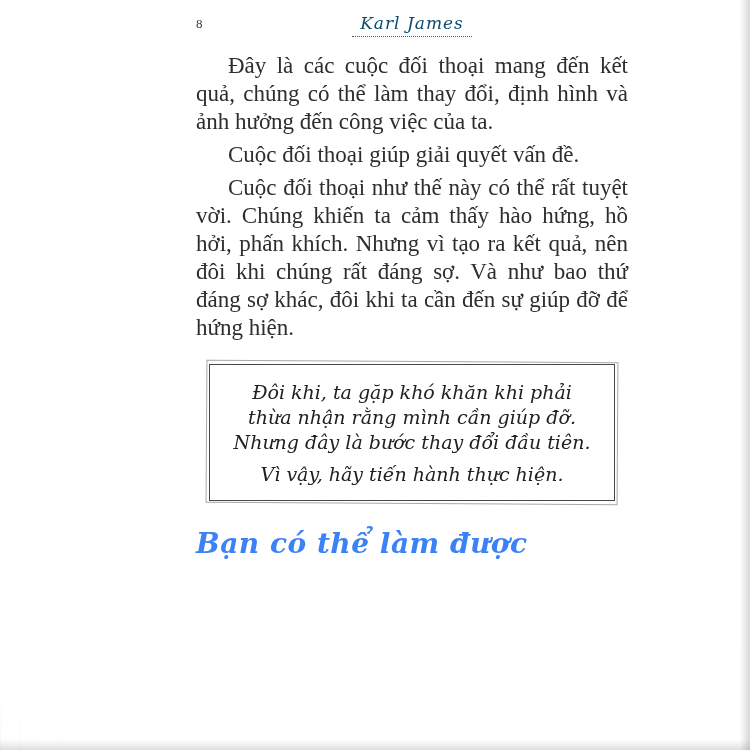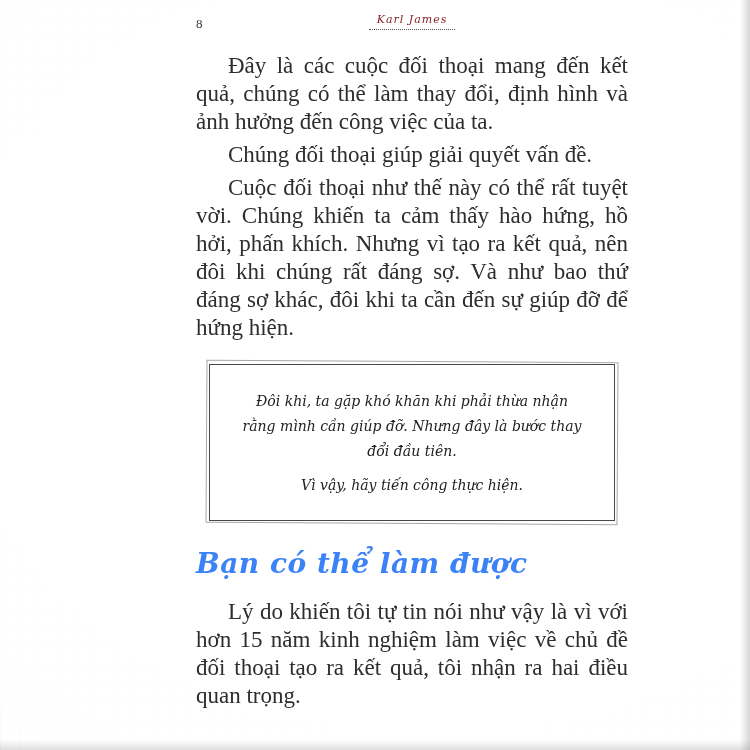--- a/index.html
+++ b/index.html
@@ -55,24 +55,24 @@
   }
   .page-number {
     position: absolute;
     left: 0;
     top: 4px;
     font-size: 13px;
     color: #3a3a38;
   }
   .author {
     text-align: center;
-    font-size: 11px;
+    font-size: 17px;
     font-style: italic;
     letter-spacing: 1px;
-    color: #7f1d1d;
+    color: #0c4a6e;
     font-family: "DejaVu Serif", serif;
   }
   .author-inner {
     display: inline-block;
     border-bottom: 1.5px dotted #55524e;
     padding: 1px 8px 3px;
   }
 
   .body-block { margin-top: 14px; }
   .para {
@@ -97,25 +97,25 @@
     content: "";
     position: absolute;
     inset: -4px;
     border: 1px solid rgba(85,82,78,0.5);
     transform: rotate(0.35deg);
     pointer-events: none;
   }
   .quote-text {
     font-family: "DejaVu Serif", serif;
     font-style: italic;
-    font-size: 14px;
+    font-size: 19px;
     line-height: 25px;
     color: #222120;
     text-indent: 0;
-    margin: 9px;
+    margin: 0;
   }
   .quote-line2 { margin-top: 7px; }
 
   .section-heading {
     margin: 26px 0 0 0;
     font-family: "DejaVu Serif", serif;
     font-style: italic;
     font-weight: bold;
     font-size: 28px;
     letter-spacing: 0.5px;
@@ -136,29 +136,28 @@
 
     <div class="page-header">
       <span class="page-number">8</span>
       <div class="author">
         <span class="author-inner">Karl James</span>
       </div>
     </div>
 
     <div class="body-block">
       <p class="para">Đây là các cuộc đối thoại mang đến kết quả, chúng có thể làm thay đổi, định hình và ảnh hưởng đến công việc của ta.</p>
-      <p class="para">Chúng đối thoại giúp giải quyết vấn đề.</p>
+      <p class="para">Cuộc đối thoại giúp giải quyết vấn đề.</p>
       <p class="para"><span>Cuộc đối thoại như thế này có thể rất tuyệt vời. Chúng khiến ta cảm thấy hào hứng, hồ hởi, phấn khích. Nhưng vì </span><span class="italic-word">tạo</span><span> ra kết quả, nên đôi khi chúng rất đáng sợ. Và như bao thứ đáng sợ khác, đôi khi ta cần đến sự giúp đỡ để hứng hiện.</span></p>
     </div>
 
     <div class="quote-box">
       <p class="quote-text">Đôi khi, ta gặp khó khăn khi phải thừa nhận rằng mình cần giúp đỡ. Nhưng đây là bước thay đổi đầu tiên.</p>
-      <p class="quote-text quote-line2">Vì vậy, hãy tiến công thực hiện.</p>
+      <p class="quote-text quote-line2">Vì vậy, hãy tiến hành thực hiện.</p>
     </div>
 
     <h2 class="section-heading">Bạn có thể làm được</h2>
 
     <div class="section-block">
-      <p class="para">Lý do khiến tôi tự tin nói như vậy là vì với hơn 15 năm kinh nghiệm làm việc về chủ đề đối thoại tạo ra kết quả, tôi nhận ra hai điều quan trọng.</p>
     </div>
 
   </div>
 </div>
 
 </body></html>

